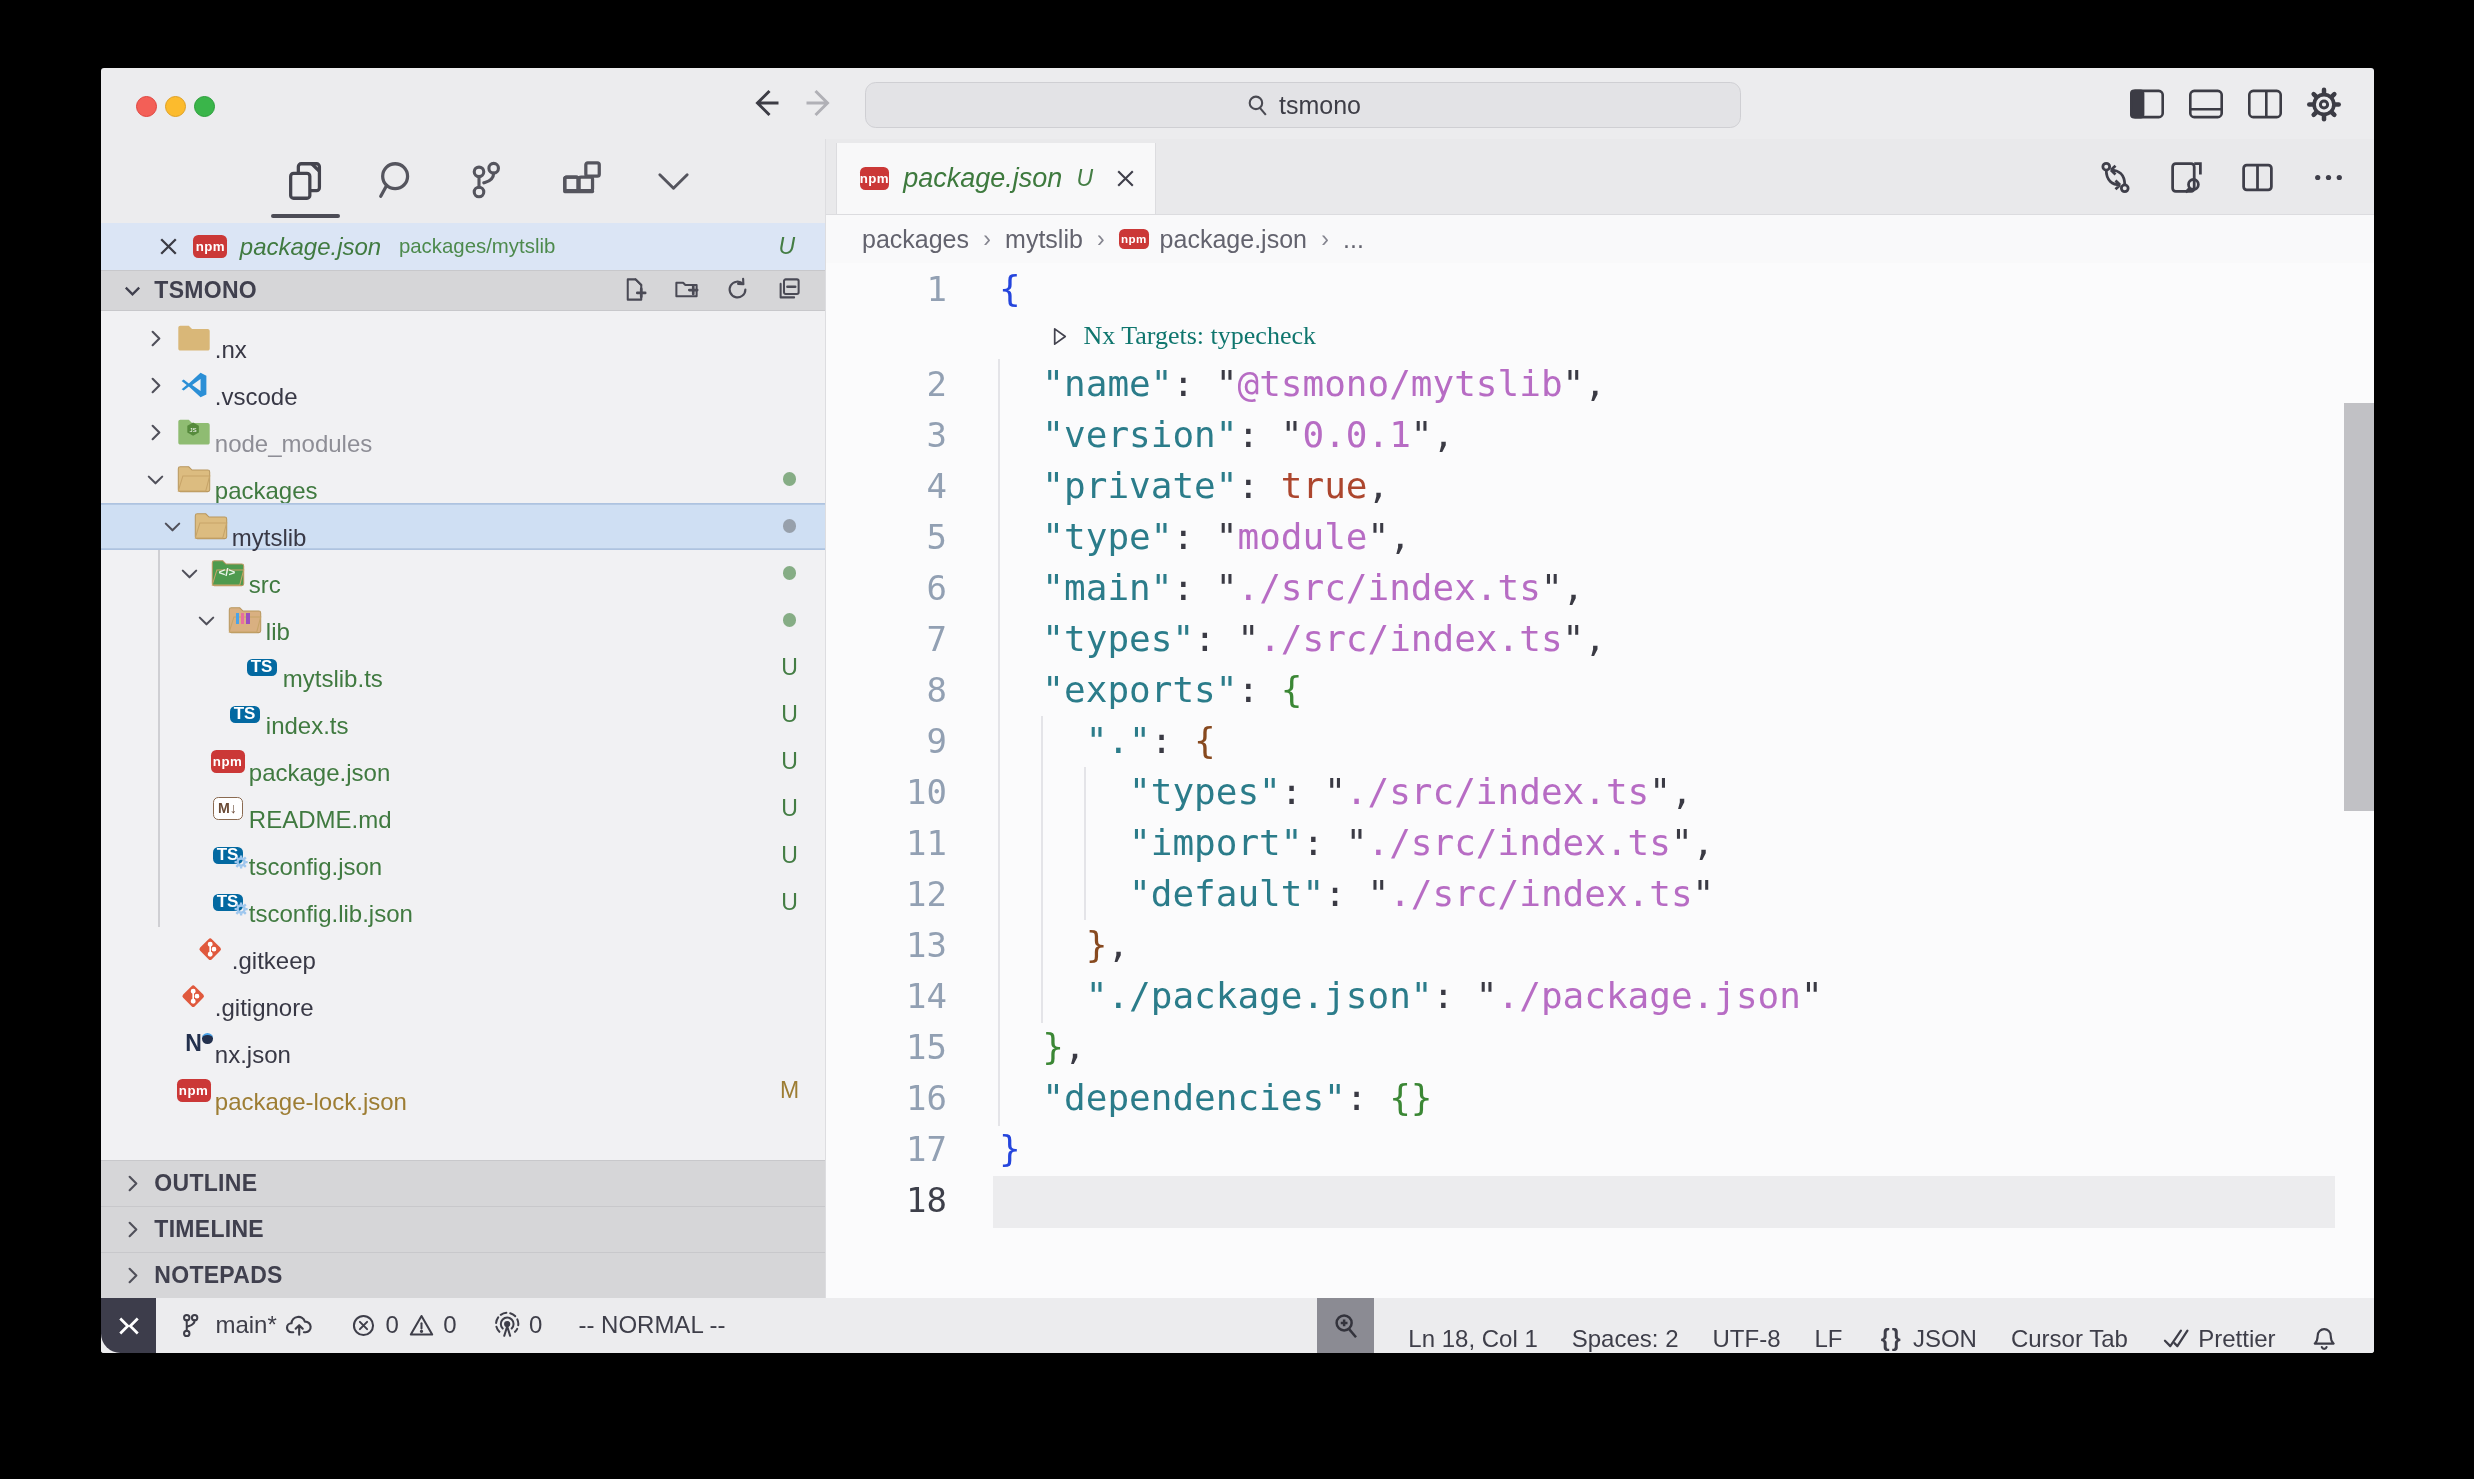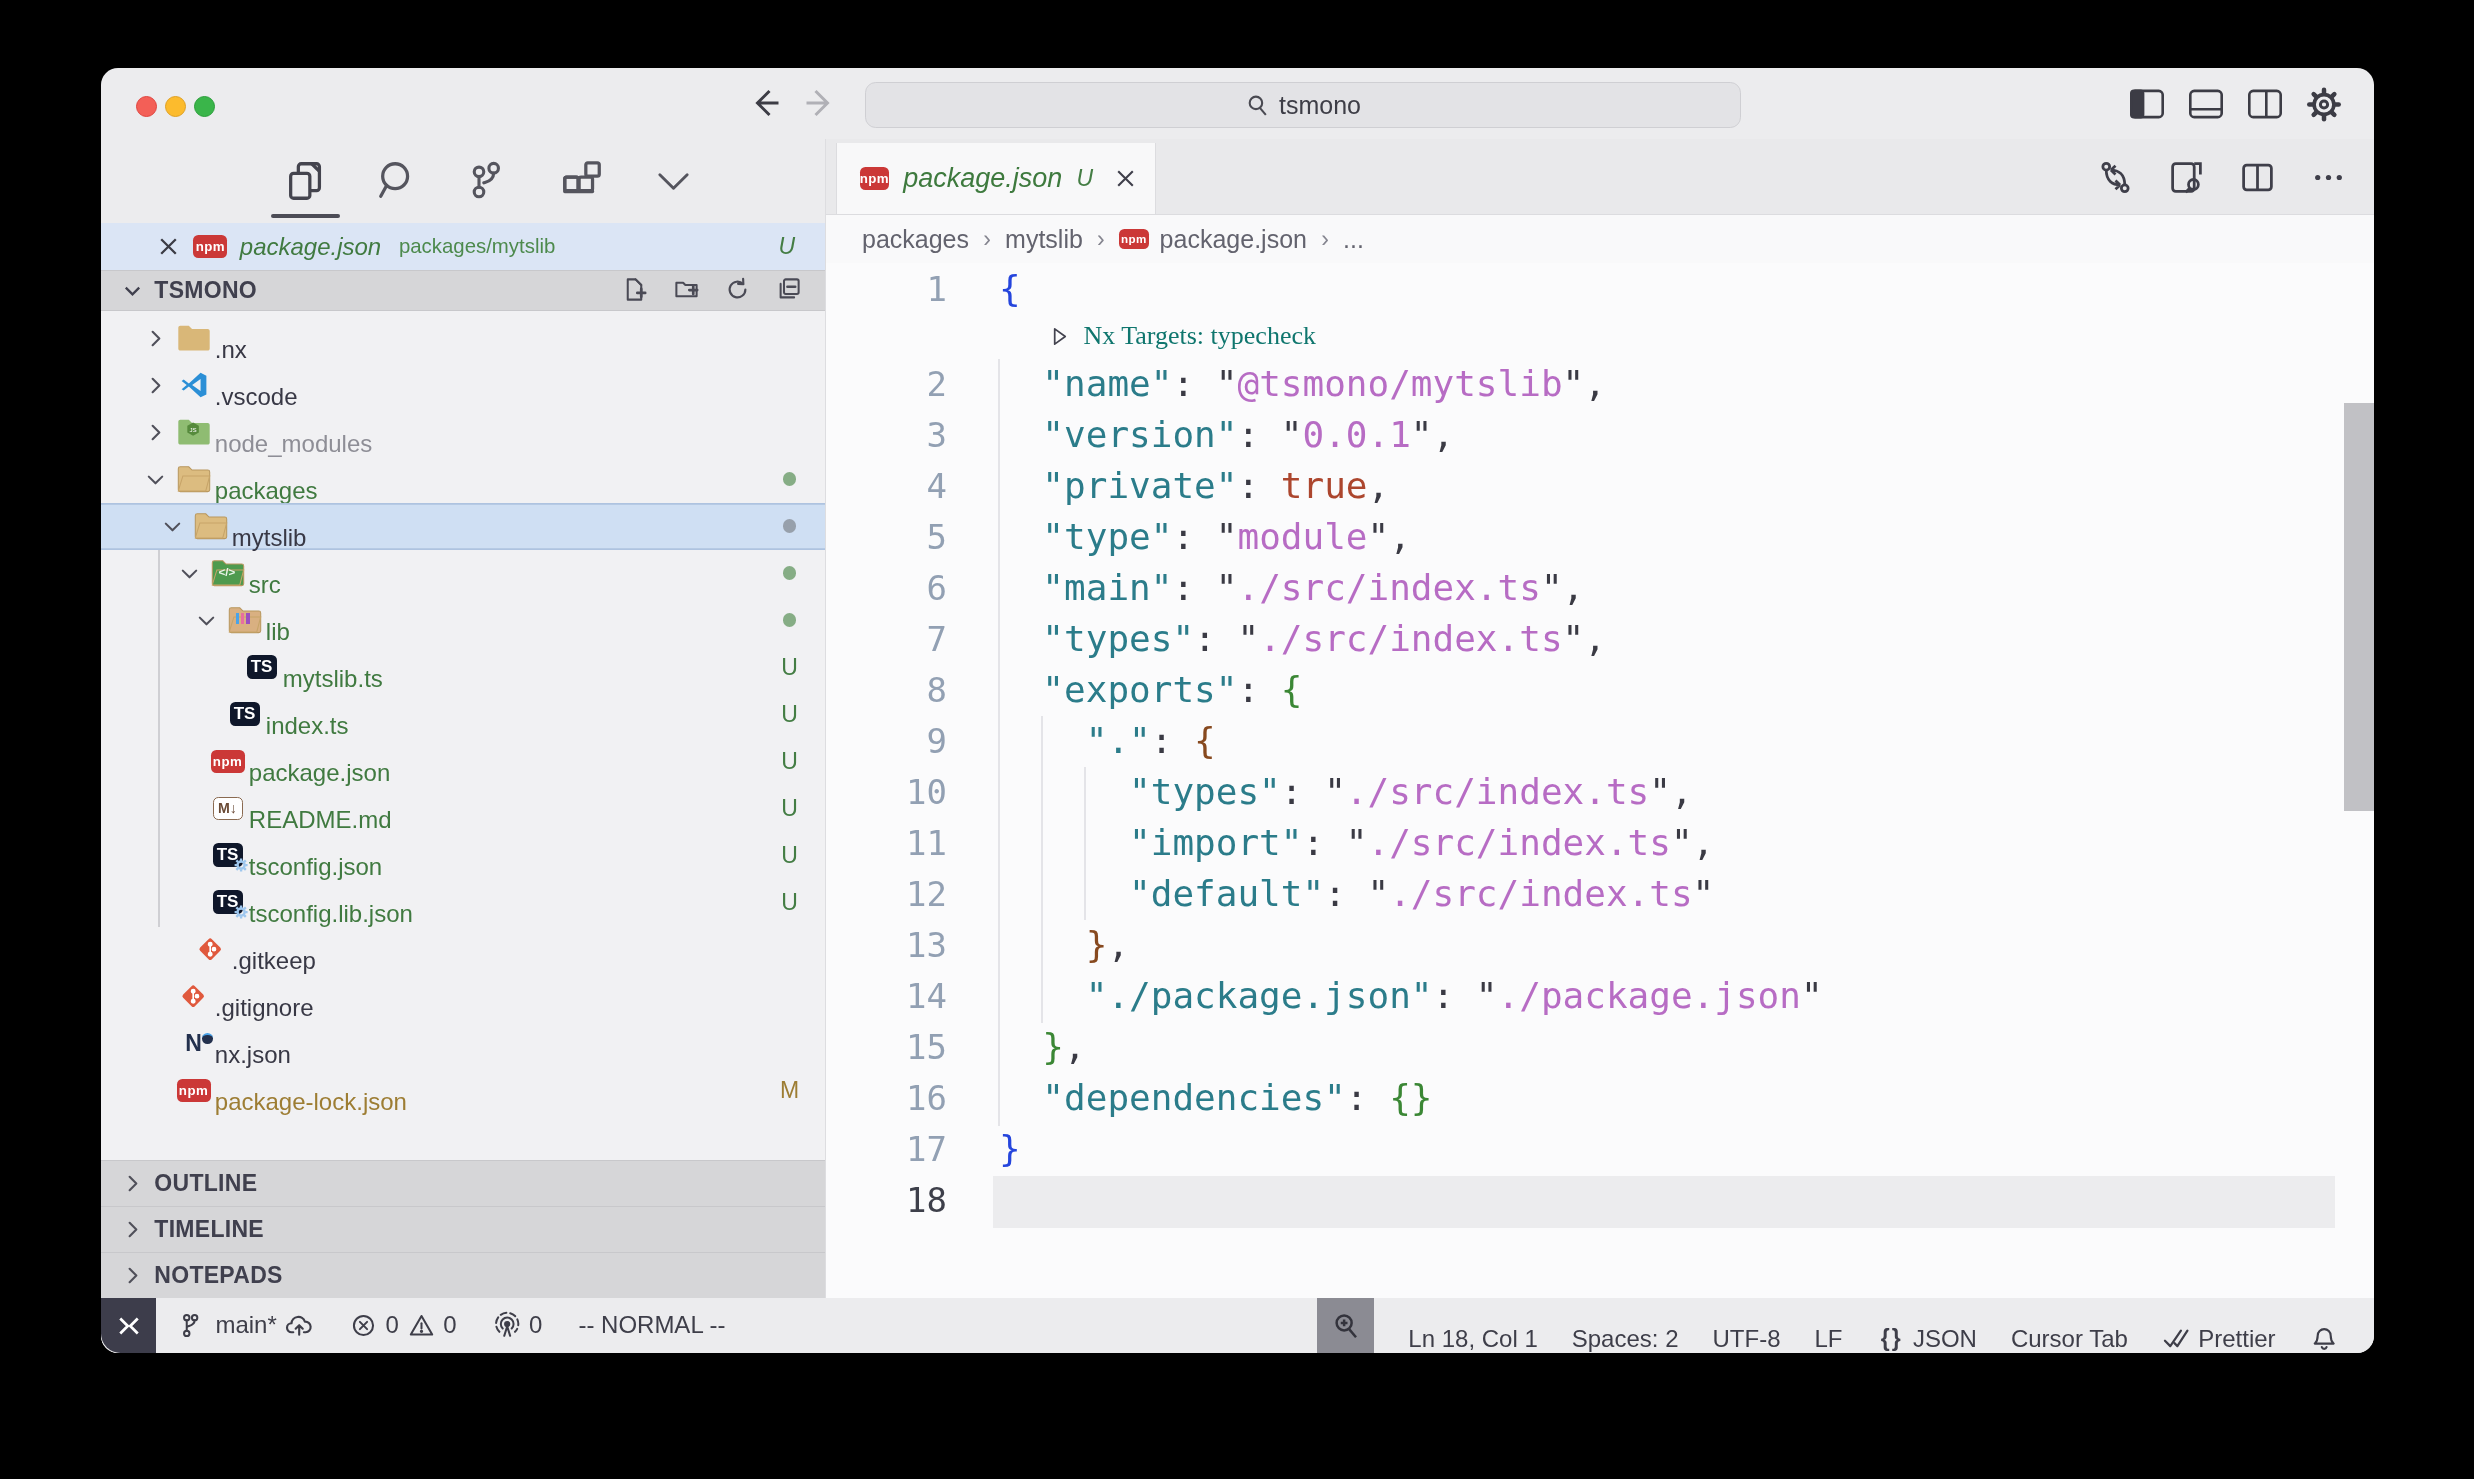--- a/index.html
+++ b/index.html
@@ -1,19 +1,19 @@
 <!DOCTYPE html>
 <html style="font-size:14.2px"><head>
 <meta charset="utf-8">
 <style>
   * { margin:0; padding:0; box-sizing:border-box; }
   html,body { width:2475px; height:1479px; background:#000; overflow:hidden;
               font-family:"Liberation Sans", sans-serif; }
   .window { position:absolute; left:101px; top:68px; width:2273px; height:1285px;
-            background:#ececee; border-radius:17px; overflow:hidden;
+            background:#ececee; border-radius:3px; overflow:hidden;
             display:flex; flex-direction:column; }
   
   .titlebar { height:71px; position:relative; flex:0 0 auto; }
   .traffic { position:absolute; top:27.6px; width:21.3px; height:21.3px; border-radius:50%; }
   .t-close { left:35px;  background:#f35f57; border:0.9px solid #e0443e; }
   .t-min   { left:64px;  background:#fcbb2d; border:0.9px solid #dfa023; }
   .t-max   { left:93px; background:#3ab54a; border:0.9px solid #2a9e3a; }
   .nav-arrow { position:absolute; top:12.4px; width:39px; height:46px; display:flex;
                align-items:center; justify-content:center; }
   .search-box { position:absolute; left:764px; top:14.2px; width:876px; height:46px;
@@ -90,21 +90,21 @@
   .remote-badge { width:55px; height:55px; background:#3d3d4b; border-bottom-left-radius:19.6px;
                   display:flex; align-items:center; justify-content:center; flex:0 0 auto; }
   .sb-left { display:flex; align-items:center; gap:36px; padding-left:23px; }
   .sb-right { margin-left:auto; display:flex; align-items:flex-end; gap:34px; padding-right:36px; }
   .sb-item { display:flex; align-items:center; gap:8px; }
   .sb-item .ic { width:28.4px; height:28.4px; display:flex; align-items:center; justify-content:center; }
   .zoom-btn { width:57px; height:55px; background:#8b8b93; display:flex; align-items:center; justify-content:center; }
   .ic svg { display:block; }
   
   .chip { border-radius:5.3px; color:#fff; font-weight:bold; display:flex; align-items:center; justify-content:center; }
-  .chip-ts { width:30px; height:24px; background:#0f172a; font-size:17px; }
+  .chip-ts { width:30px; height:17px; background:#0369a1; font-size:17px; }
   .chip-npm { width:34px; height:23px; background:#cb3837; font-size:13.3px; letter-spacing:0.4px; }
   .chip-md { width:30px; height:23px; background:#fff; border:1.8px solid #8a6a50; color:#6a4a35; font-size:14.2px; }
   .chip-nx { color:#23304d; font-weight:bold; font-size:23px; position:relative; }
   .nx-dot { position:absolute; right:-10.7px; top:3.6px; width:10.7px; height:10.7px; border-radius:50%;
             background:#23304d; border-top:2.7px solid #4aa3e8; }
   .gear-mini { position:absolute; right:-5.3px; bottom:-5.3px; }
 </style>
 </head>
 <body>
 

